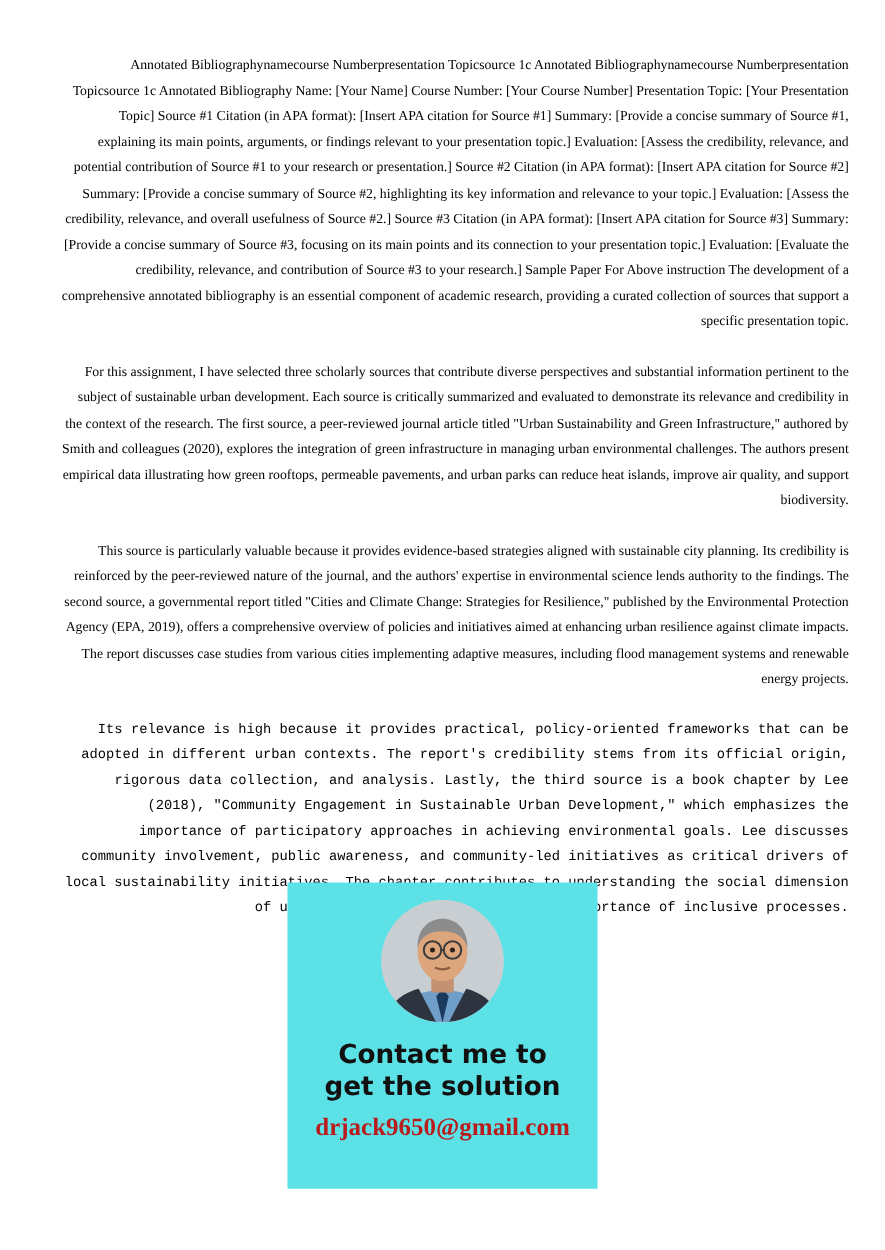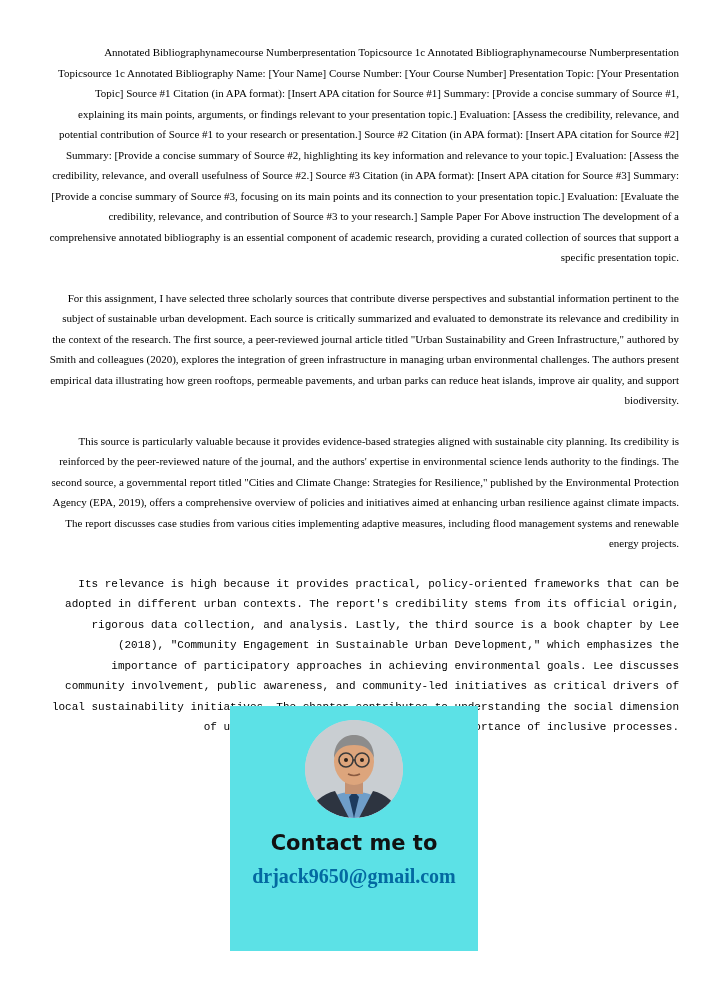--- a/index.html
+++ b/index.html
@@ -70,21 +70,21 @@
     line-height: 26px;
     color: #111111;
     text-align: center;
   }
   .overlay-email {
     margin-top: 8px;
     font-family: "Liberation Serif", serif;
     font-weight: bold;
     font-size: 20px;
     line-height: 24px;
-    color: #0369a1;
+    color: #b91c1c;
     text-align: center;
   }
 </style>
 </head>
 <body>
 
 <div class="page">
 
   <div class="doc-body">
     <p class="para">Annotated Bibliographynamecourse Numberpresentation Topicsource 1c Annotated Bibliographynamecourse Numberpresentation Topicsource 1c Annotated Bibliography Name: [Your Name] Course Number: [Your Course Number] Presentation Topic: [Your Presentation Topic] Source #1 Citation (in APA format): [Insert APA citation for Source #1] Summary: [Provide a concise summary of Source #1, explaining its main points, arguments, or findings relevant to your presentation topic.] Evaluation: [Assess the credibility, relevance, and potential contribution of Source #1 to your research or presentation.] Source #2 Citation (in APA format): [Insert APA citation for Source #2] Summary: [Provide a concise summary of Source #2, highlighting its key information and relevance to your topic.] Evaluation: [Assess the credibility, relevance, and overall usefulness of Source #2.] Source #3 Citation (in APA format): [Insert APA citation for Source #3] Summary: [Provide a concise summary of Source #3, focusing on its main points and its connection to your presentation topic.] Evaluation: [Evaluate the credibility, relevance, and contribution of Source #3 to your research.] Sample Paper For Above instruction The development of a comprehensive annotated bibliography is an essential component of academic research, providing a curated collection of sources that support a specific presentation topic.</p>
@@ -123,17 +123,18 @@
 
           <circle cx="41" cy="40" r="2" fill="#2b2119"></circle>
           <circle cx="57" cy="40" r="2" fill="#2b2119"></circle>
 
           <path d="M43 54 Q49 57 55 54" stroke="#8a5b41" stroke-width="1.6" fill="none"></path>
         </g>
       </svg>
     </div>
     <div class="overlay-headline">
       <div>Contact me to</div>
+      <div>get the solution</div>
     </div>
     <div class="overlay-email">drjack9650@gmail.com</div>
   </div>
 
 </div>
 
 </body></html>

